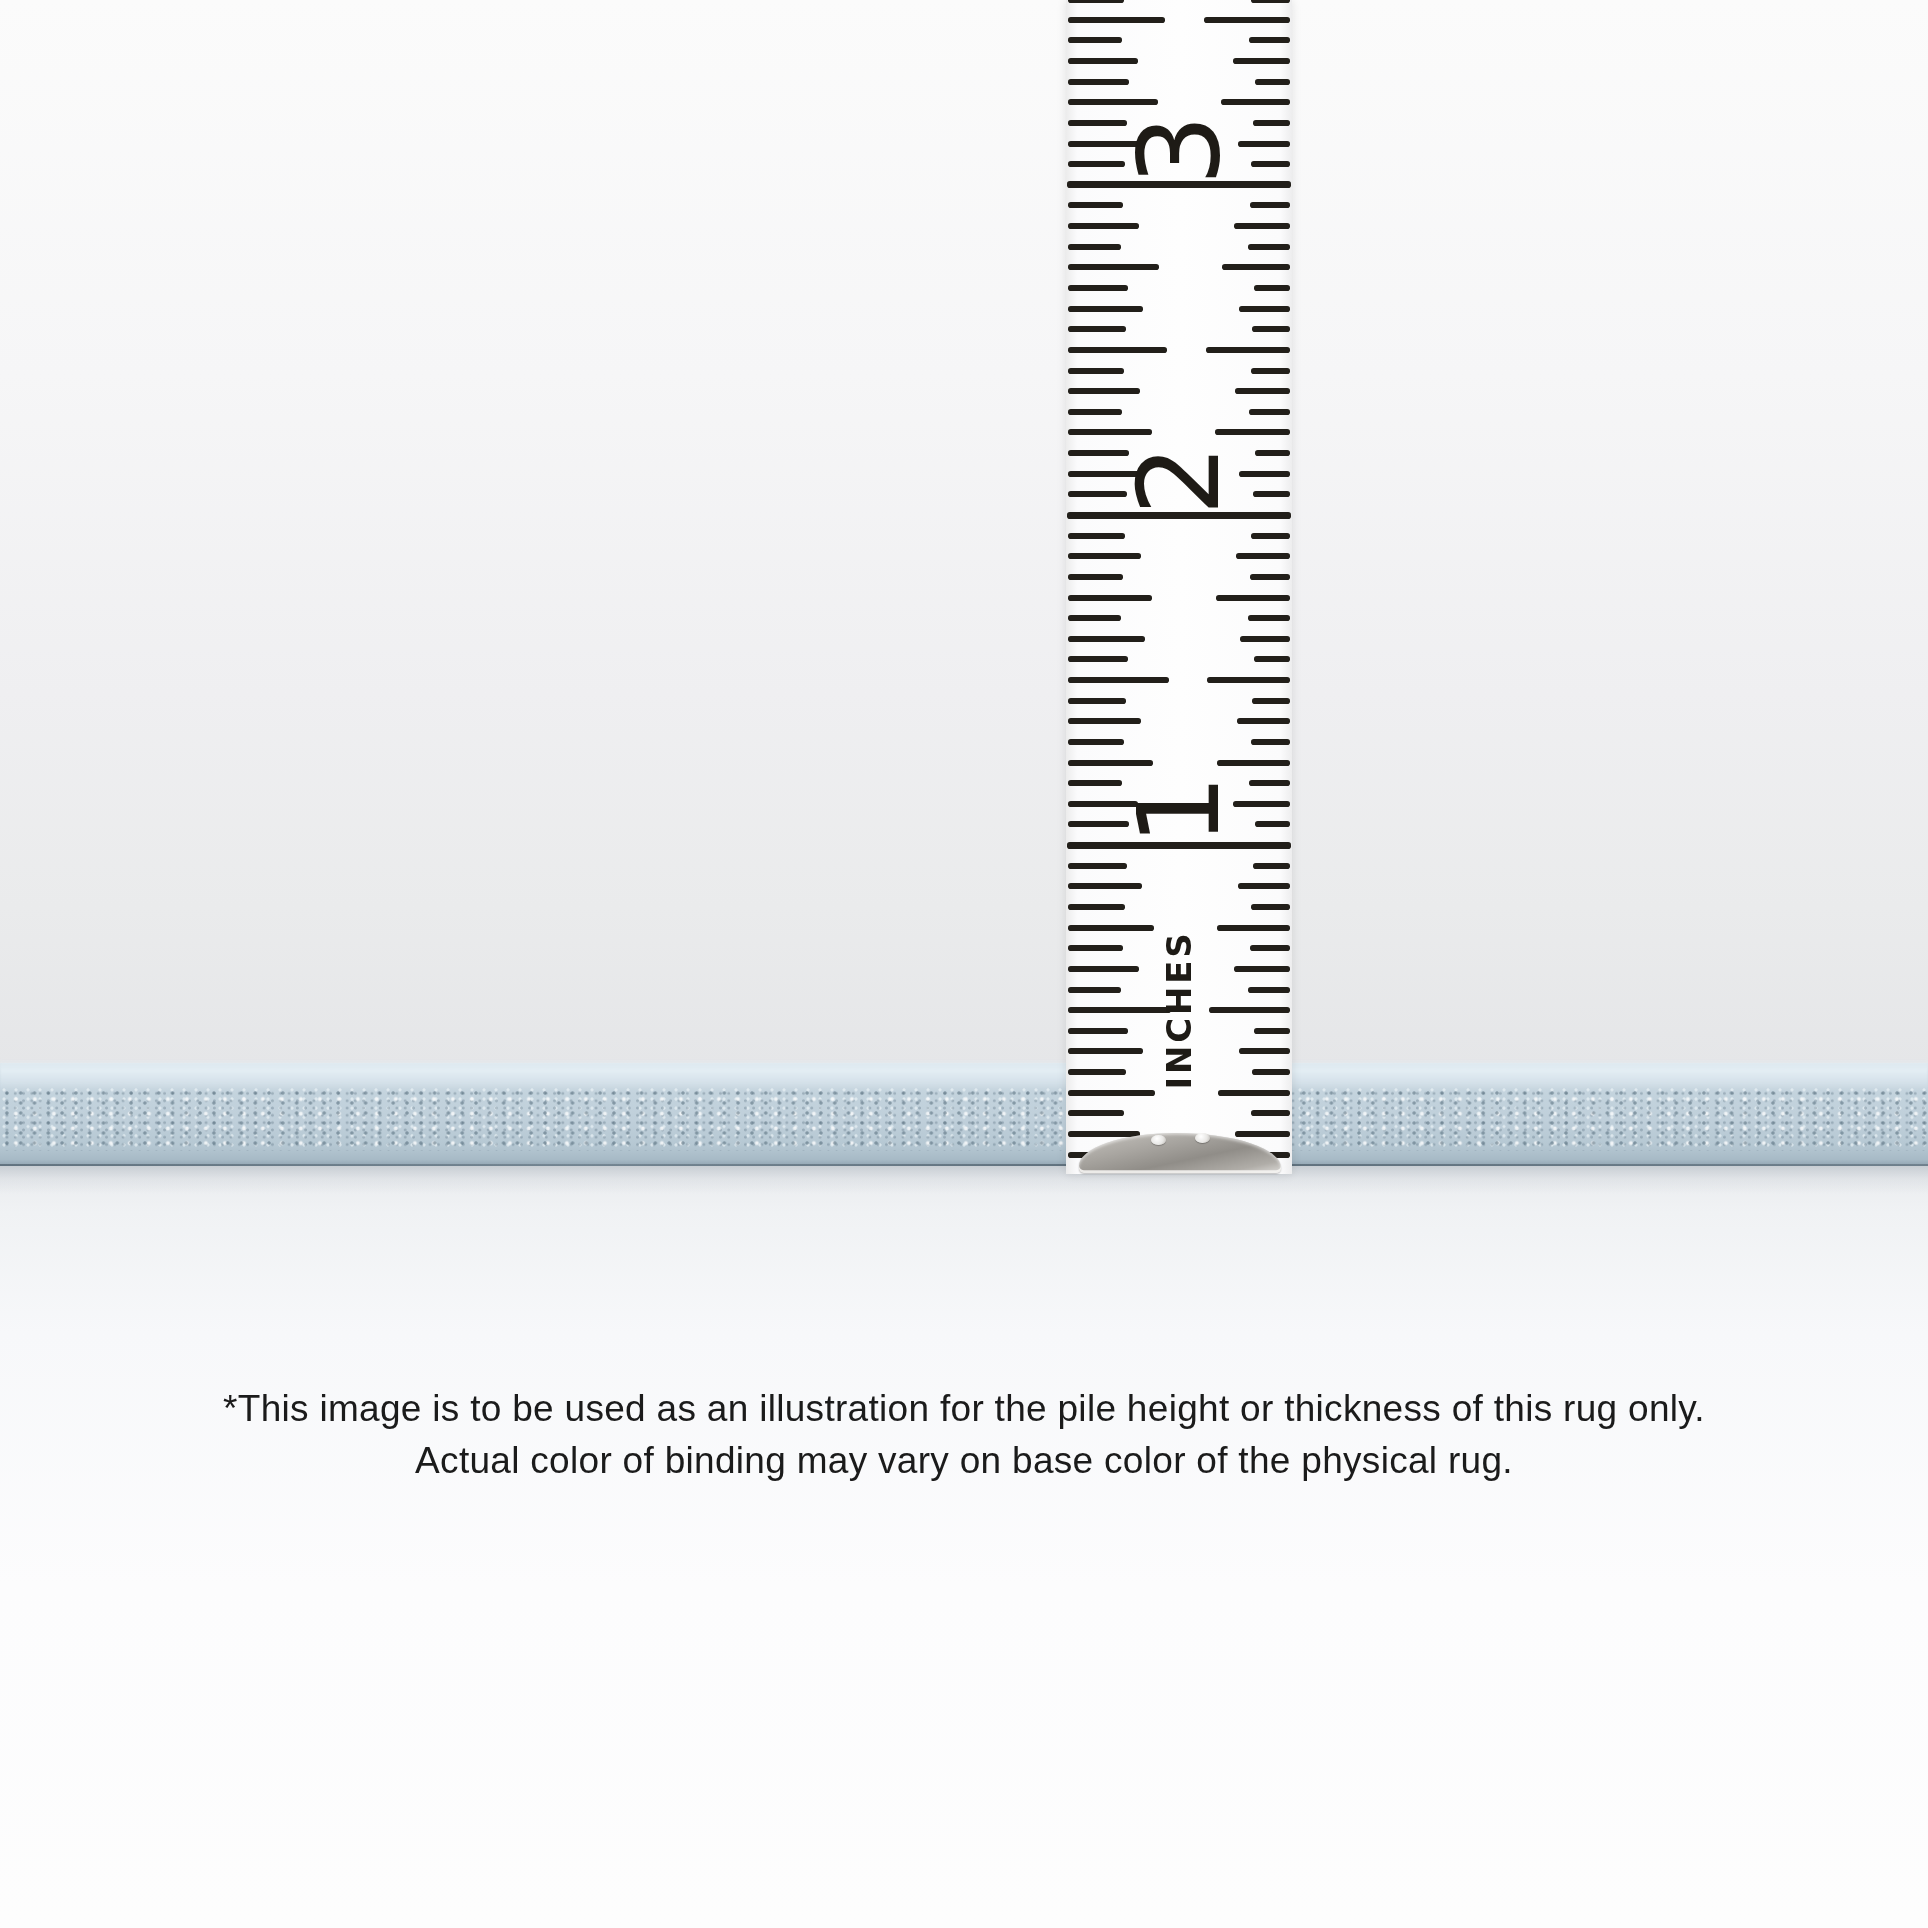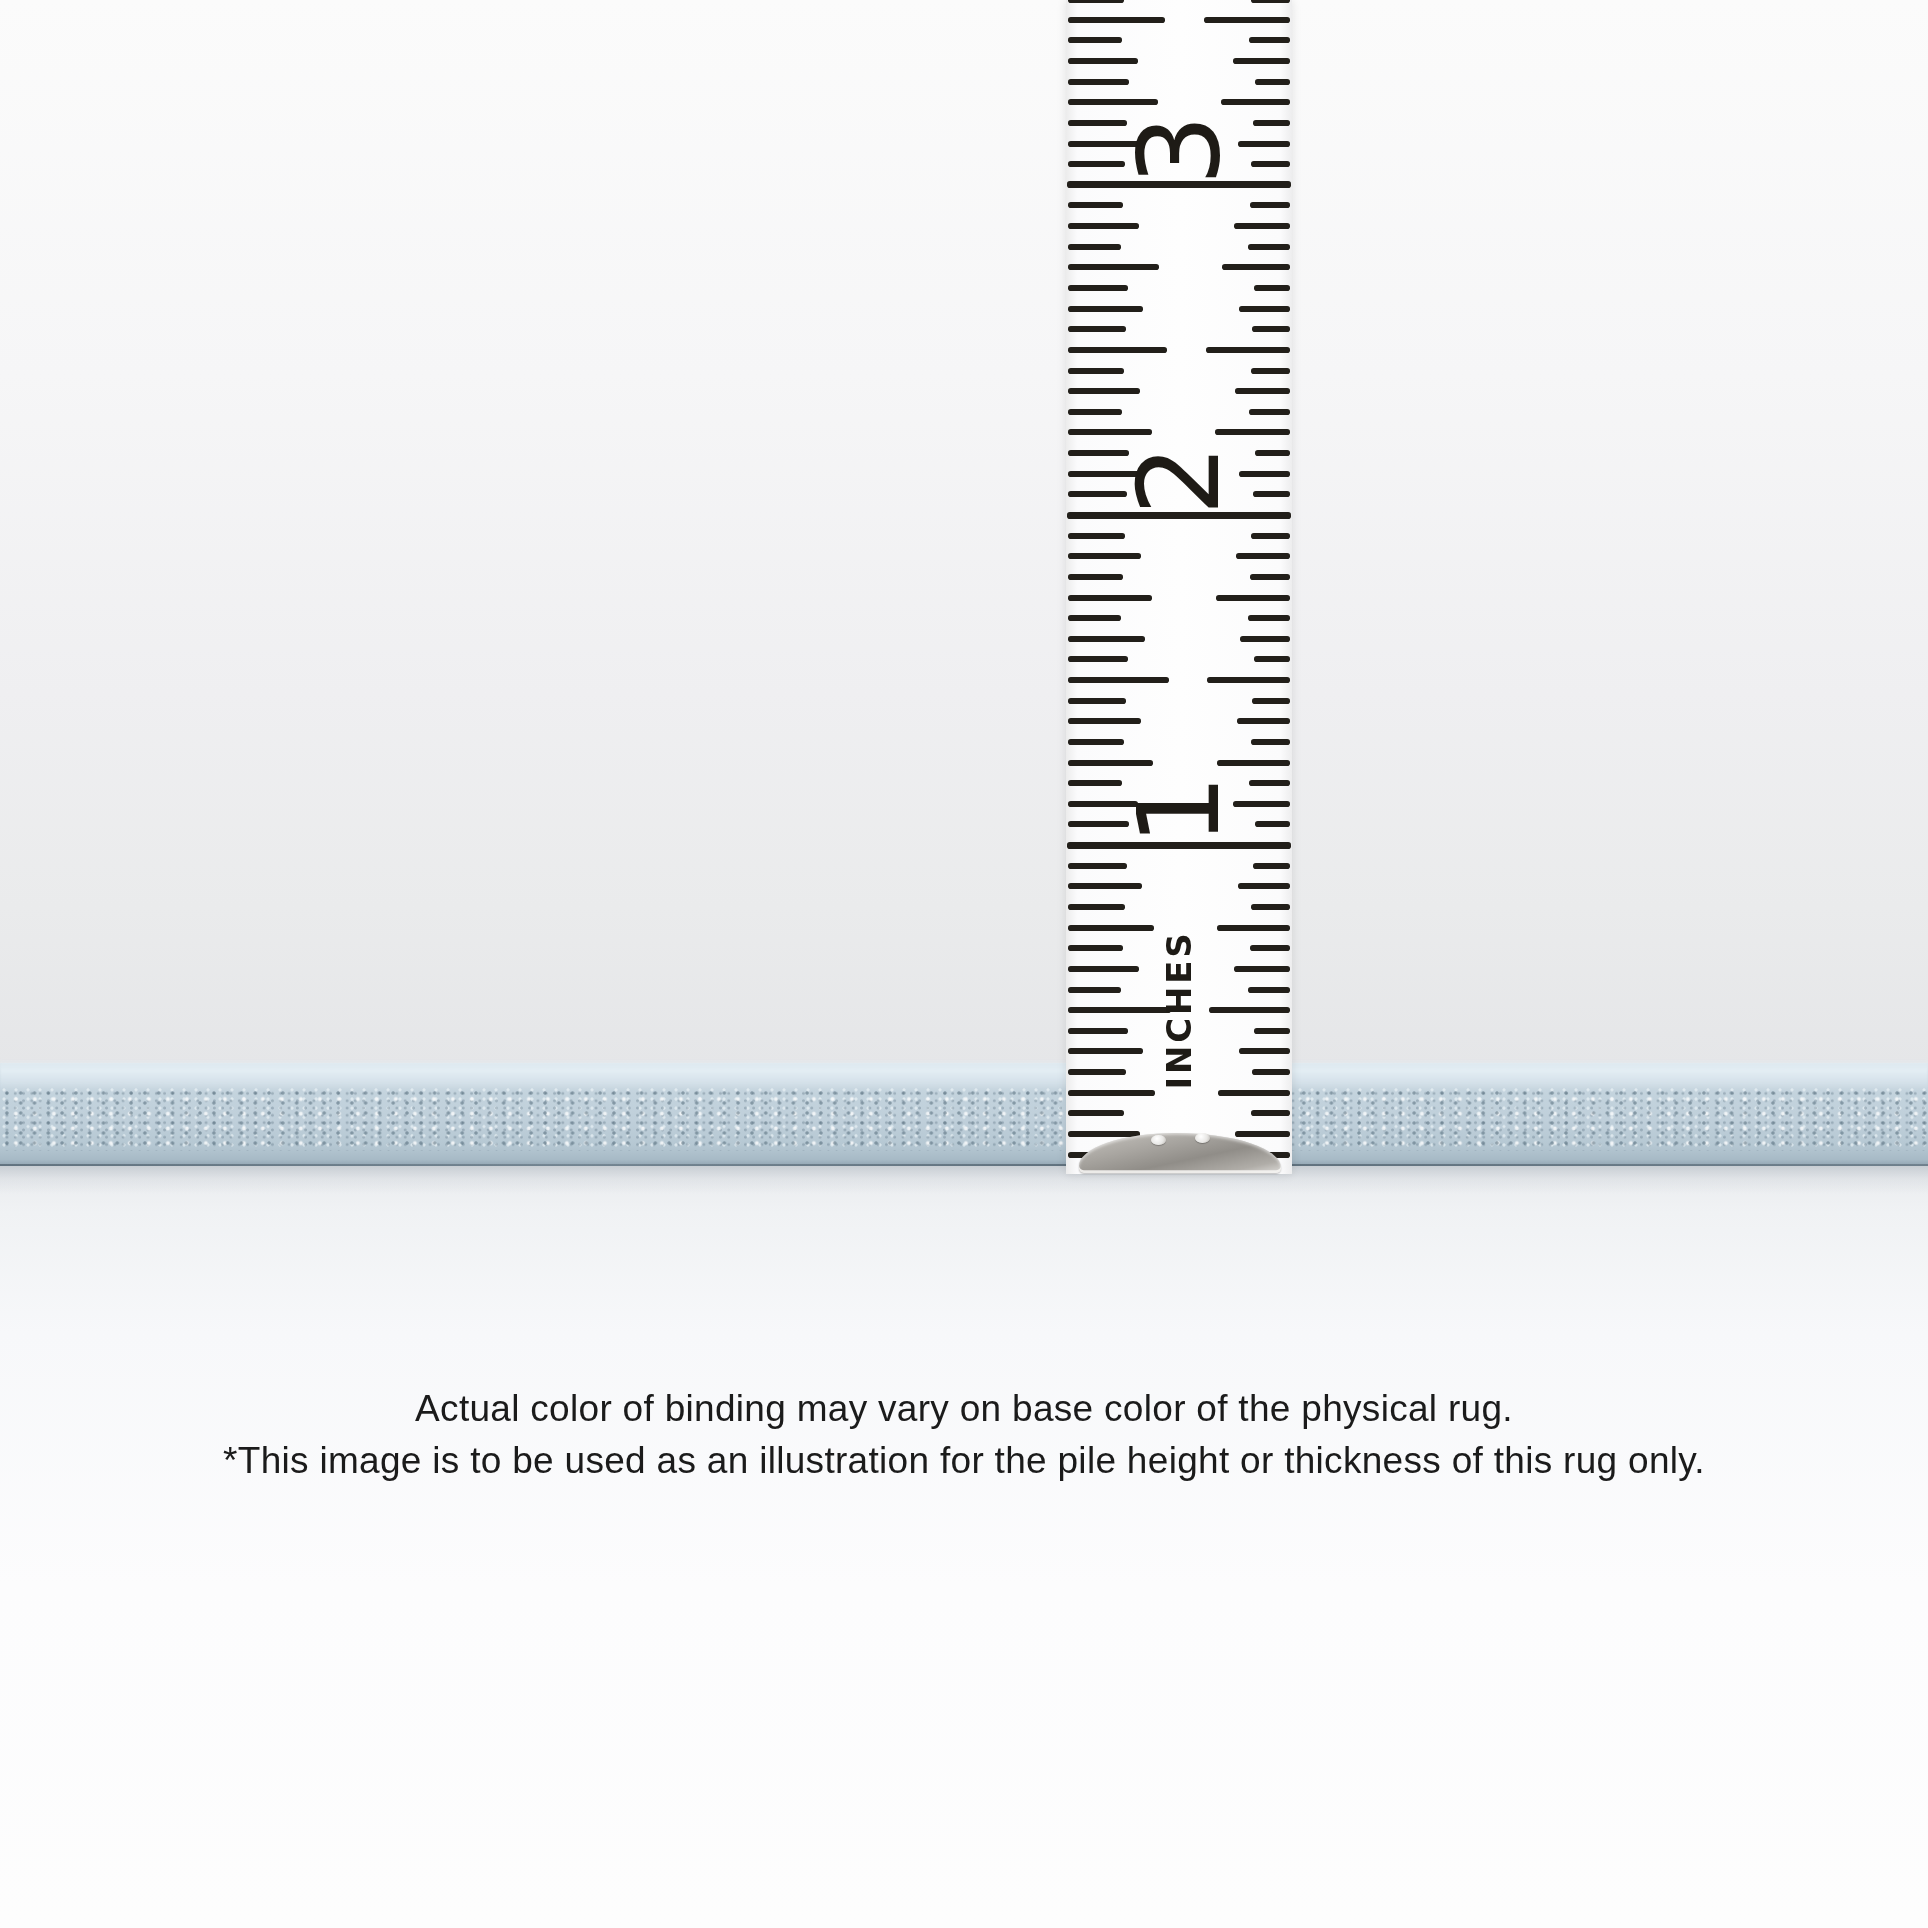--- a/index.html
+++ b/index.html
@@ -222,18 +222,18 @@
         <div class="ruler-num" style="top: 150px;">3</div>
       </div>
     <div class="inches-label">INCHES</div>
     <div class="metal-clip">
       <div class="rivet r1"></div>
       <div class="rivet r2"></div>
     </div>
   </div>
 
   <div class="caption">
+    <div>*This image is to be used as an illustration for the pile height or thickness of this rug only.</div>
     <div>Actual color of binding may vary on base color of the physical rug.</div>
-    <div>*This image is to be used as an illustration for the pile height or thickness of this rug only.</div>
   </div>
 
 </div>
 
 
 </body></html>

